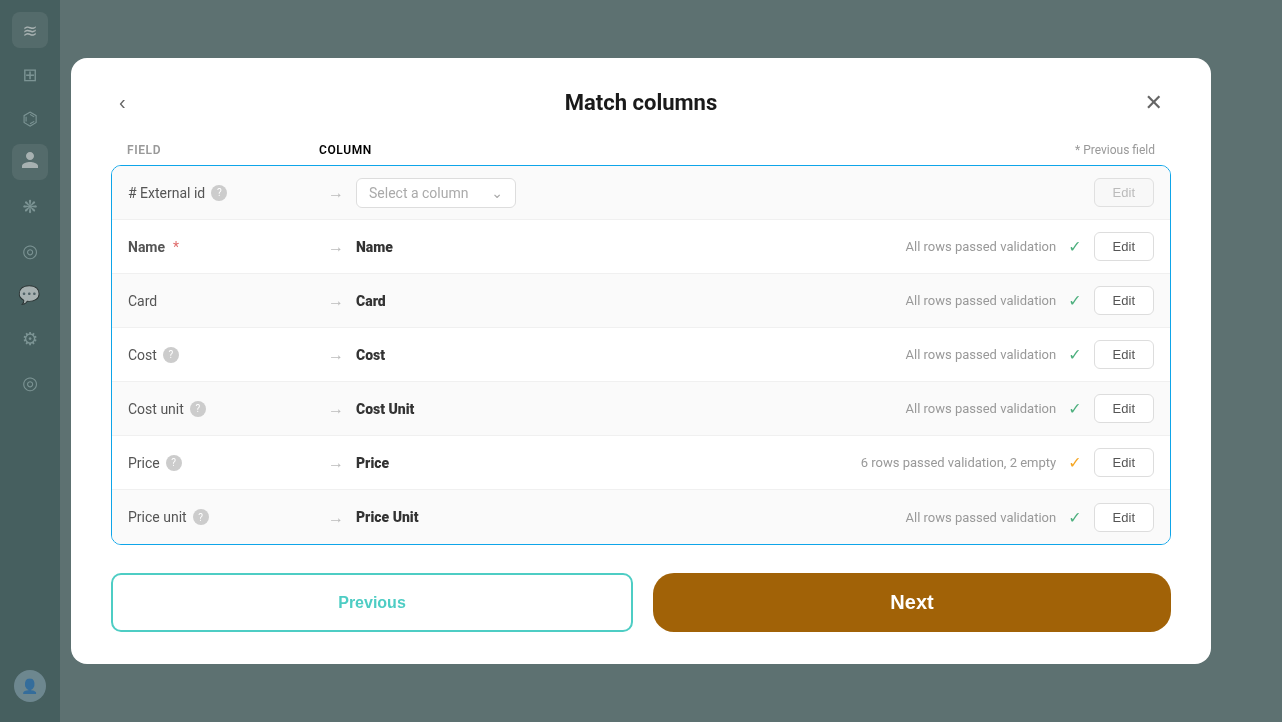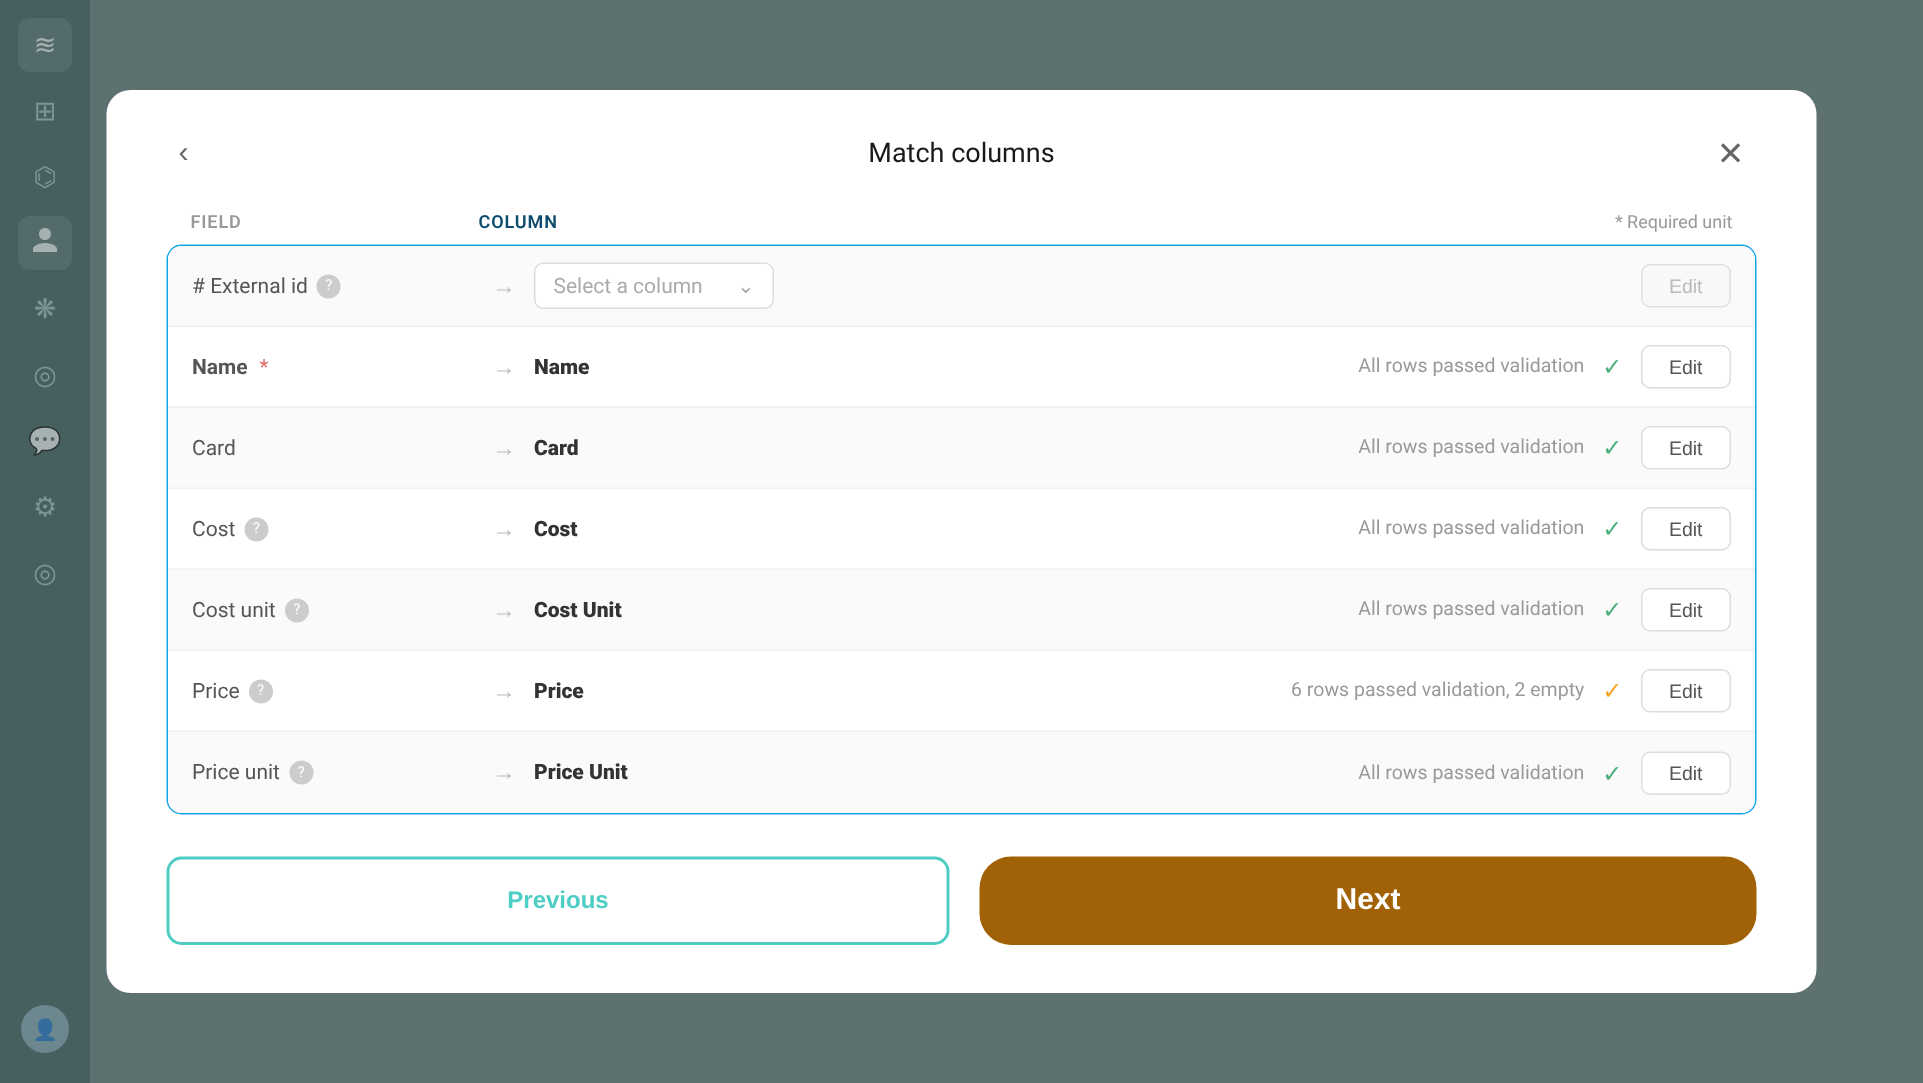--- a/index.html
+++ b/index.html
@@ -88,22 +88,22 @@
 
     .modal-header {
       display: flex;
       align-items: center;
       justify-content: center;
       margin-bottom: 28px;
       position: relative;
     }
 
     .modal-title {
-      font-size: 18px;
-      font-weight: 400;
+      font-size: 22px;
+      font-weight: 700;
       color: #1a1a1a;
     }
 
     .modal-back {
       position: absolute;
       left: 0;
       background: none;
       border: none;
       cursor: pointer;
       color: #666;
@@ -142,21 +142,21 @@
       font-weight: 600;
       color: #999;
       letter-spacing: 0.05em;
       text-transform: uppercase;
     }
 
     .col-column {
       flex: 1;
       font-size: 12px;
       font-weight: 600;
-      color: #0c4a6e;
+      color: #000000;
       letter-spacing: 0.05em;
       text-transform: uppercase;
     }
 
     .col-required {
       font-size: 12px;
       color: #999;
       white-space: nowrap;
     }
 
@@ -368,21 +368,21 @@
       </button>
       <h1 class="modal-title">Match columns</h1>
       <button class="modal-close">
         <span>✕</span>
       </button>
     </div>
 
     <div class="col-headers">
       <div class="col-field">FIELD</div>
       <div class="col-column">COLUMN</div>
-      <div class="col-required">* Required unit</div>
+      <div class="col-required">* Previous field</div>
     </div>
 
     <div class="rows-container">
 
       <div class="match-row">
         <div class="row-field">
           <span># External id</span>
           <span class="help-icon">?</span>
         </div>
         <span class="arrow-icon">→</span>

